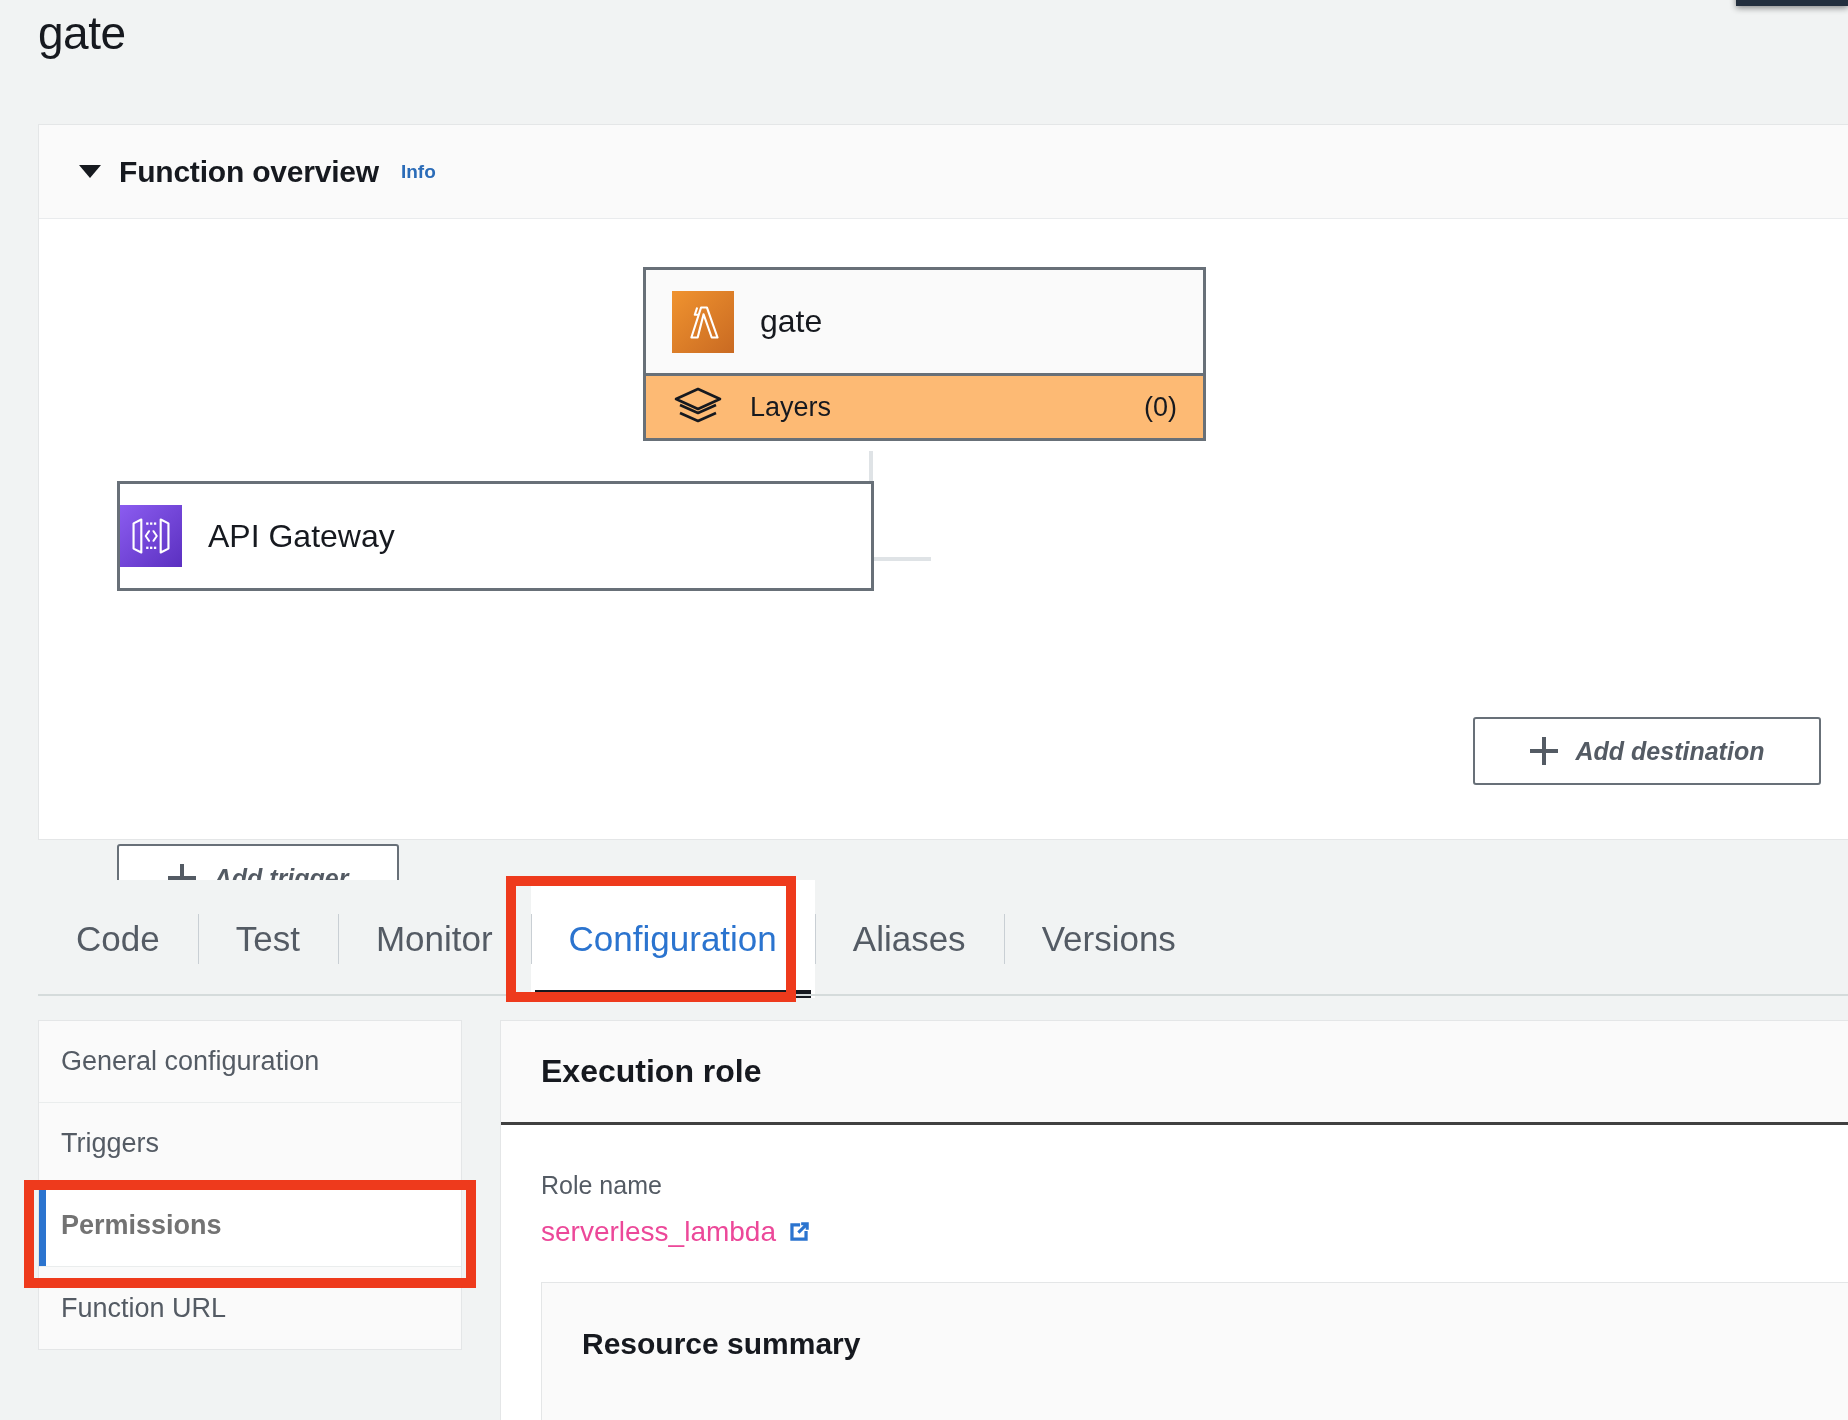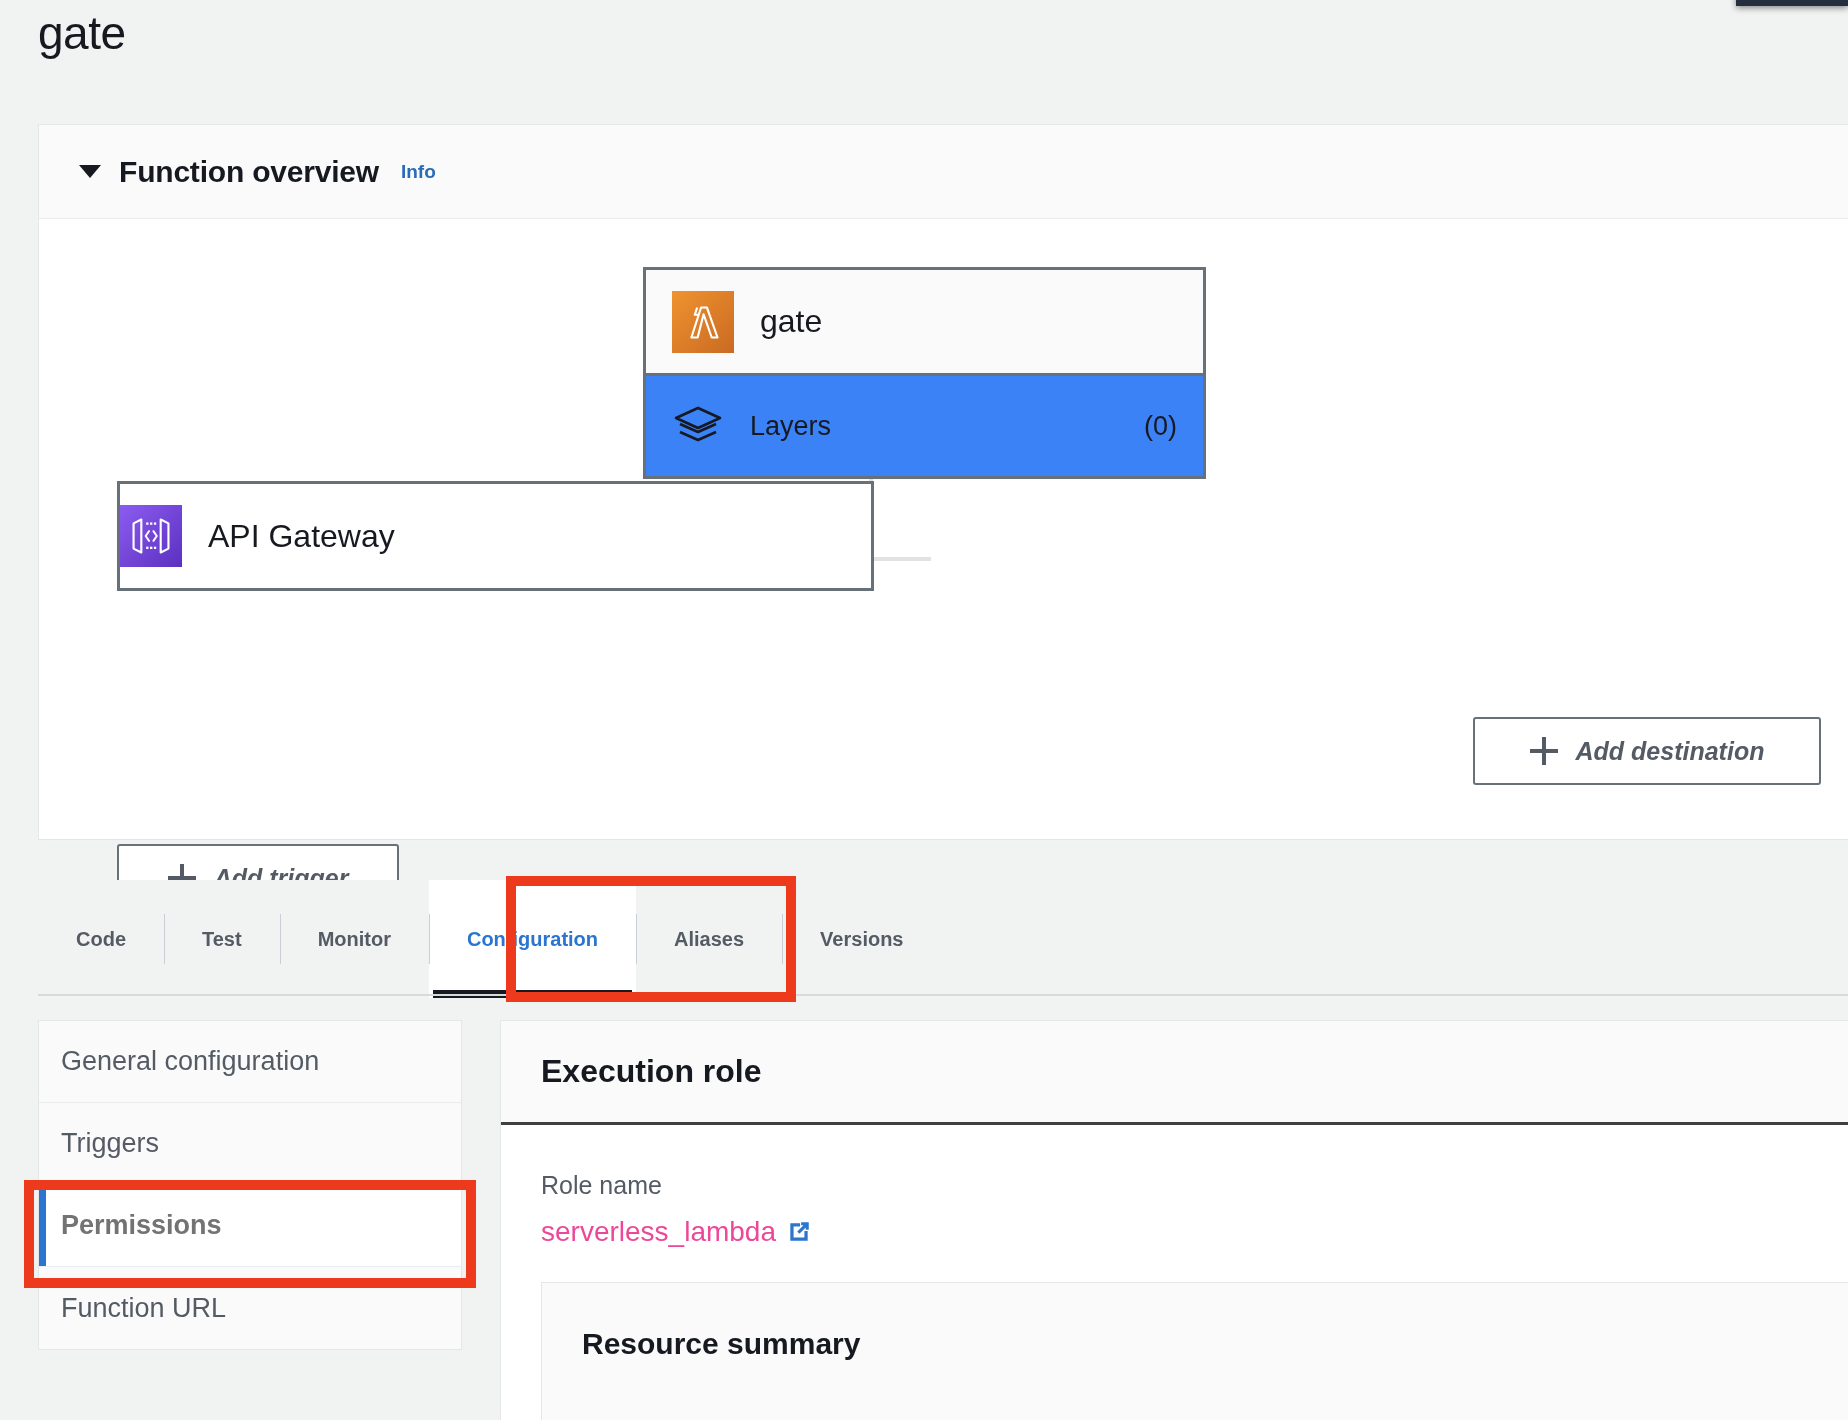--- a/index.html
+++ b/index.html
@@ -118,25 +118,25 @@
     display: block;
   }
 
   .fn-card-name {
     margin-left: 26px;
     font-size: 32px;
     color: #16191f;
   }
 
   .fn-card-layers {
-    height: 100px;
+    height: 62px;
     display: flex;
     align-items: center;
     padding: 0 26px;
-    background: #3b82f6;
+    background: #fdba74;
     cursor: pointer;
   }
 
   .layers-icon { width: 52px; height: 44px; flex: 0 0 52px; }
 
   .layers-label {
     margin-left: 26px;
     font-size: 27px;
     color: #16191f;
   }
@@ -232,22 +232,22 @@
     display: flex;
     align-items: center;
   }
 
   .tab {
     position: relative;
     height: 118px;
     display: flex;
     align-items: center;
     padding: 0 38px;
-    font-size: 20px;
-    font-weight: 700;
+    font-size: 35px;
+    font-weight: 400;
     color: #545b64;
     cursor: pointer;
     white-space: nowrap;
   }
 
   .tab + .tab::before {
     content: "";
     position: absolute;
     left: 0;
     top: 34px;

